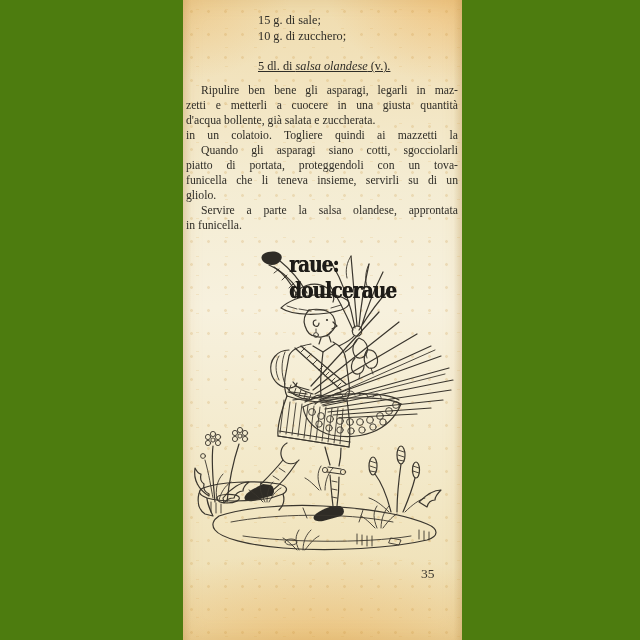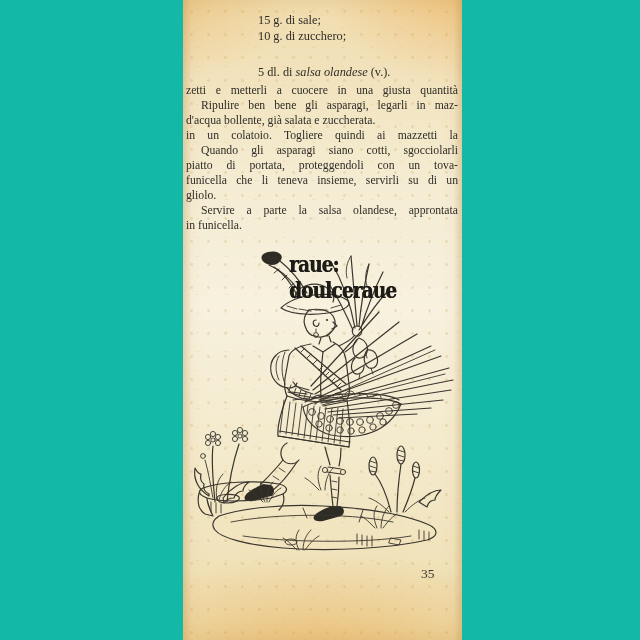--- a/index.html
+++ b/index.html
@@ -1,36 +1,36 @@
 <!DOCTYPE html>
 <html><head>
 <meta charset="utf-8">
 <style>
   html,body{margin:0;padding:0;background:#ffffff;}
-  .canvas{position:relative;width:640px;height:640px;background:#14b8a6;overflow:hidden;
+  .canvas{position:relative;width:640px;height:640px;background:#4d7c0f;overflow:hidden;
           font-family:"Liberation Serif", serif;}
   
   .page{position:absolute;left:183px;top:0;width:279px;height:640px;
         background-color:#f3ead0;
         background-image:
           radial-gradient(rgba(198,140,52,0.20) 1px, transparent 1.5px),
           radial-gradient(rgba(216,162,72,0.16) 1px, transparent 1.4px),
           radial-gradient(ellipse 140% 26% at 50% 103%, rgba(232,166,74,0.55), rgba(232,166,74,0) 65%),
           radial-gradient(ellipse 70% 22% at 100% -2%, rgba(238,168,76,0.50), rgba(238,168,76,0) 70%),
           radial-gradient(ellipse 55% 18% at 0% 0%, rgba(234,176,92,0.38), rgba(234,176,92,0) 70%),
           linear-gradient(180deg,#f0dcae 0%,#f4ecd2 28%,#f7f1de 48%,#f3e9c9 74%,#eeddae 100%);
         background-size:17px 23px, 29px 19px, 100% 100%, 100% 100%, 100% 100%, 100% 100%;
         box-shadow: inset 0 0 20px rgba(190,140,60,0.22);}
   .page::before{content:"";position:absolute;inset:0;pointer-events:none;
         background:linear-gradient(90deg, rgba(172,126,58,0.20) 0, rgba(172,126,58,0) 3%,
                    rgba(172,126,58,0) 97%, rgba(172,126,58,0.22) 100%);}
   
   .ingredients{position:absolute;top:13px;left:0;right:0;padding-left:75px;
                font-size:12.3px;line-height:15.5px;color:#2f2d27;}
-  .ing-last{margin-top:21px;}
+  .ing-last{margin-top:15px;text-decoration:underline;}
   
   .bodytext{position:absolute;top:83px;left:3px;width:272px;
             font-size:11.7px;line-height:15px;color:#2f2d27;}
   .ln{display:block;text-align:left;white-space:nowrap;}
   .j{text-align:justify;text-align-last:justify;white-space:normal;}
   .ind{padding-left:15px;}
   
   .caption{position:absolute;left:106px;top:251px;color:#1e1c18;z-index:2;text-decoration:underline;}
   .caption .capt{display:inline-block;font-family:"DejaVu Serif", serif;font-weight:700;
         font-size:23px;line-height:26px;letter-spacing:-1px;
@@ -50,22 +50,22 @@
 <div class="canvas">
   <div class="page">
 
     <div class="ingredients">
       <div class="ln">15 g. di sale;</div>
       <div class="ln">10 g. di zucchero;</div>
       <div class="ln ing-last"><span>5 dl. di </span><i>salsa olandese</i><span> (v.).</span></div>
     </div>
 
     <div class="bodytext">
+      <span class="ln j ind">Ripulire ben bene gli asparagi, legarli in maz-</span>
       <span class="ln j">zetti e metterli a cuocere in una giusta quantità</span>
-      <span class="ln j ind">Ripulire ben bene gli asparagi, legarli in maz-</span>
       <span class="ln">d'acqua bollente, già salata e zuccherata.</span>
       <span class="ln j">in un colatoio. Togliere quindi ai mazzetti la</span>
       <span class="ln j ind">Quando gli asparagi siano cotti, sgocciolarli</span>
       <span class="ln j">piatto di portata, proteggendoli con un tova-</span>
       <span class="ln j">funicella che li teneva insieme, servirli su di un</span>
       <span class="ln">gliolo.</span>
       <span class="ln j ind">Servire a parte la salsa olandese, approntata</span>
       <span class="ln">in funicella.</span>
     </div>
 

